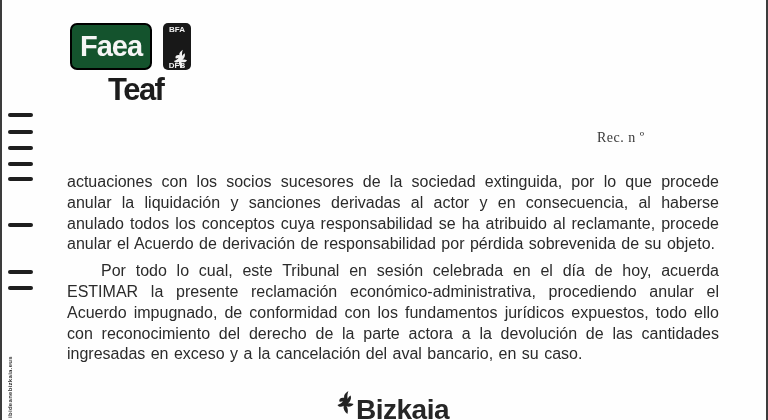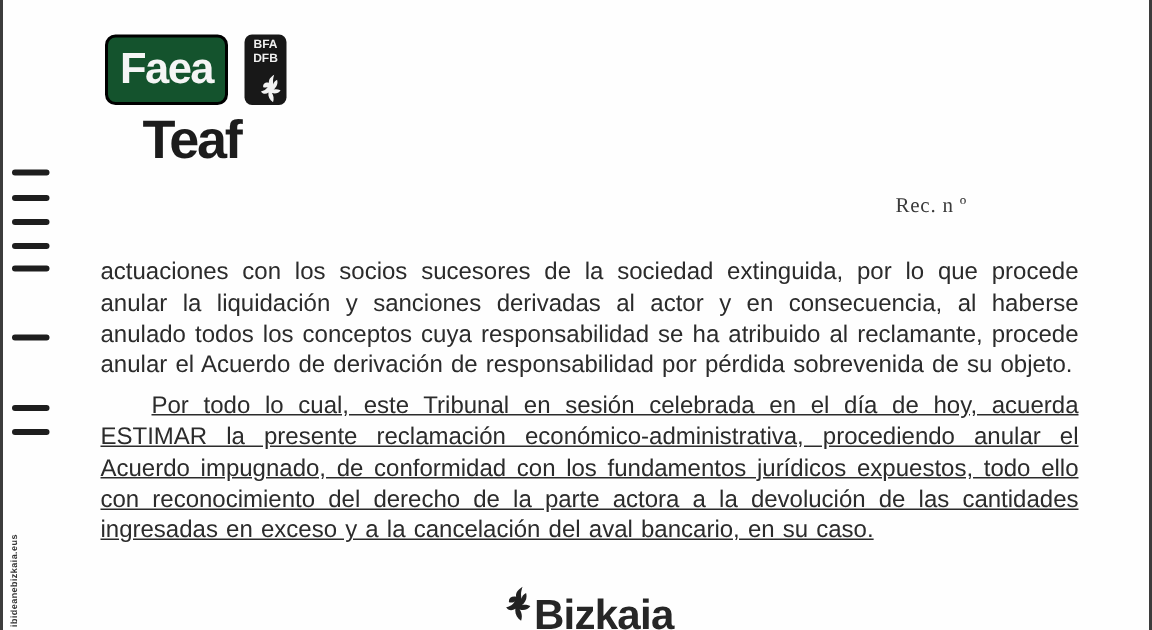--- a/index.html
+++ b/index.html
@@ -33,47 +33,47 @@
     width: 82px; height: 47px; background: #14532d; border-radius: 7px;
     display: flex; align-items: center; justify-content: center;
     border: 2px solid #000;
   }
   .logo-box-main span {
     color: #f5f5f5; font-weight: bold; font-size: 29px; letter-spacing: -1px;
   }
   .logo-badge {
     width: 28px; height: 47px; background: #181818; border-radius: 5px;
     margin-left: 11px; display: flex; flex-direction: column; align-items: center;
-    padding-top: 3px; position: relative;
+    padding-top: 3px; position: relative; justify-content: space-between;
   }
   .logo-badge .badge-txt {
     color: #f0f0f0; font-weight: bold; font-size: 8px; line-height: 8.5px;
     letter-spacing: 0px;
   }
   .logo-badge svg { position: absolute; bottom: 1px; right: 2px; }
   .logo-sub {
-    margin-top: 2px; margin-left: 25px;
-    font-weight: bold; font-size: 36px; letter-spacing: -1.5px; color: #1c1c1c;
+    margin-top: 2px; margin-left: 38px;
+    font-weight: bold; font-size: 31px; letter-spacing: -1.5px; color: #1c1c1c;
   }
 
   
   .rec-label {
     position: absolute; left: 597px; top: 130px;
     font-size: 14px; color: #3a3a3a; letter-spacing: 0.5px; font-family: Liberation Serif, serif;
   }
 
   
   .doc-body {
     position: absolute; left: 67px; top: 172px; width: 652px;
     font-size: 16px; line-height: 20.8px; color: #2b2b2b;
     text-align: justify;
     word-spacing: 1px;
   }
   .doc-body p + p { margin-top: 6px; }
-  .doc-body p.indented { text-indent: 34px; text-decoration: underline; }
+  .doc-body p.indented { text-indent: 34px; }
 
   
   .vertical-note {
     position: absolute; left: 7px; top: 362px; height: 56px;
     writing-mode: vertical-rl; transform: rotate(180deg);
     font-size: 6px; line-height: 7.5px; color: #333; font-weight: bold;
     letter-spacing: 0.3px;
     display: flex;
   }
   .vertical-note span { display: block; }

